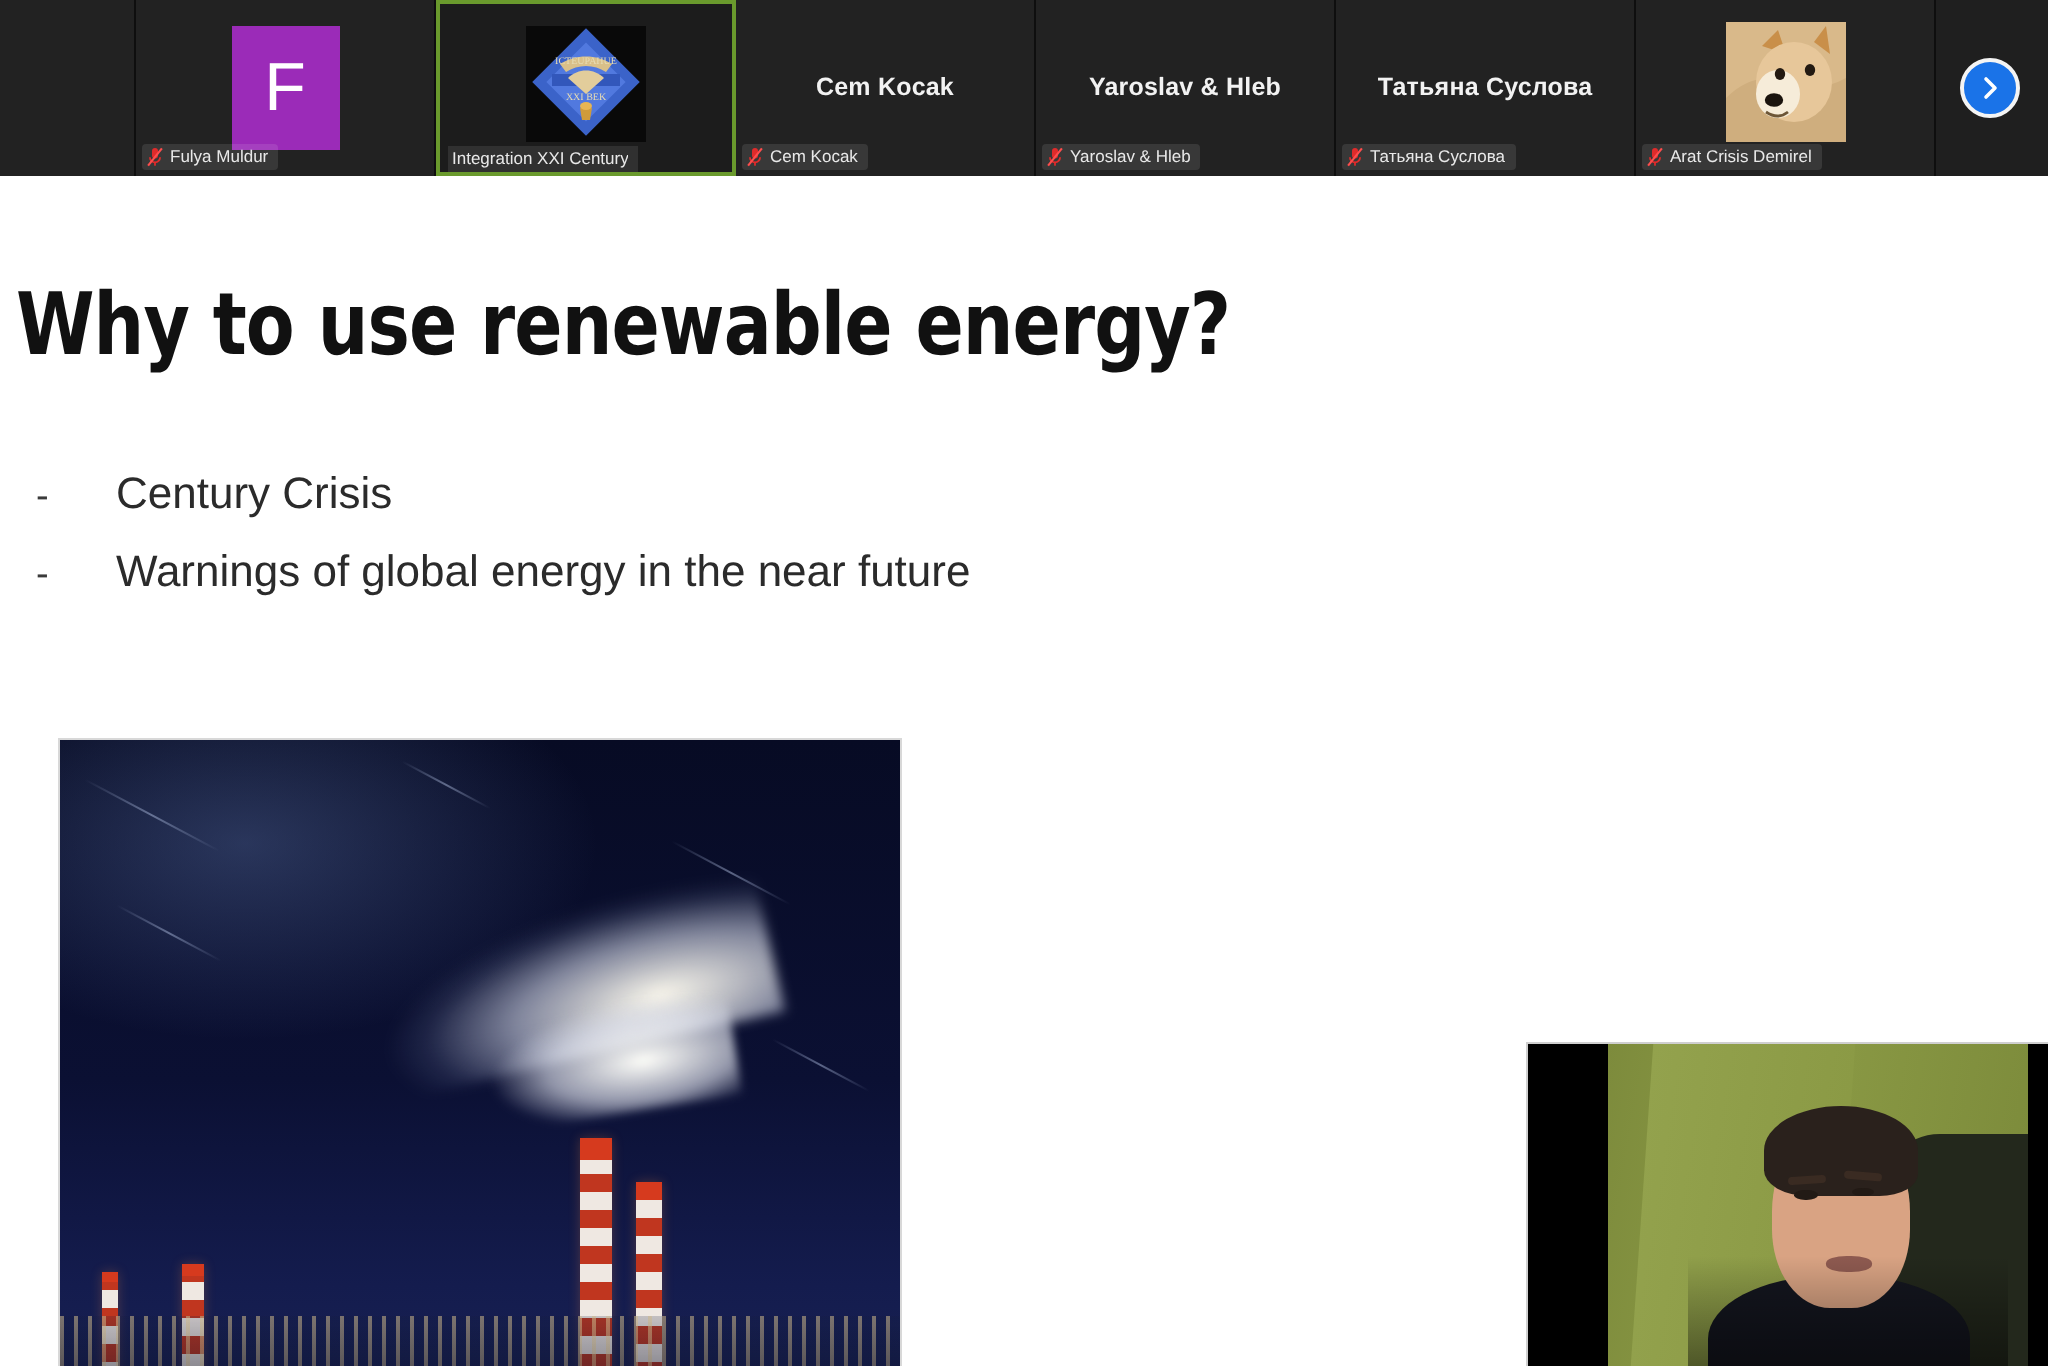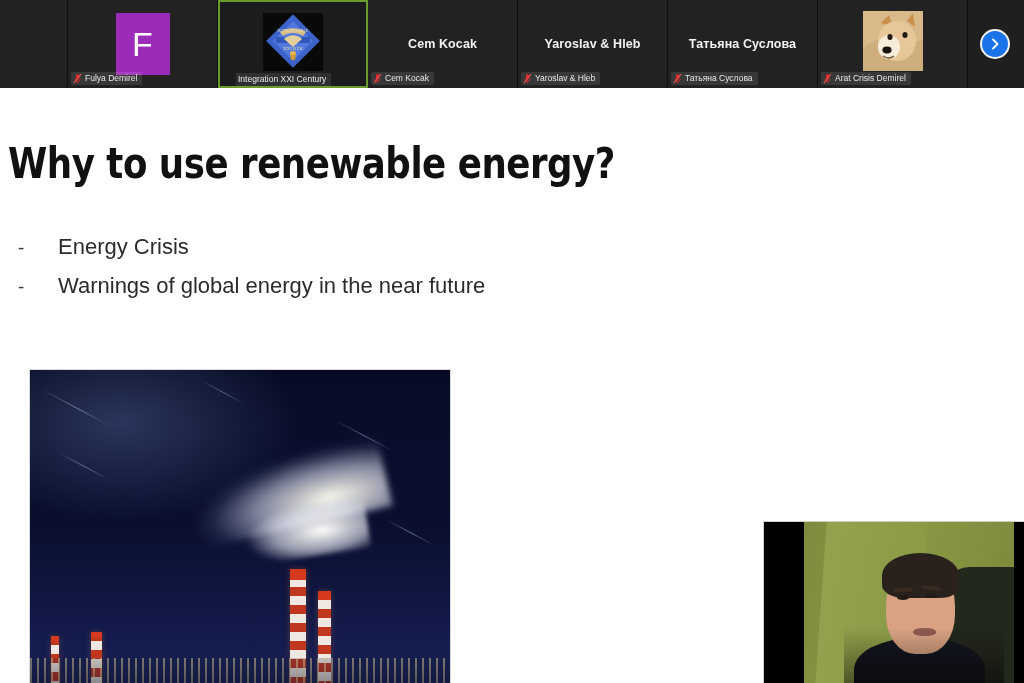--- a/index.html
+++ b/index.html
@@ -61,21 +61,21 @@
     max-width: calc(100% - 8px);
     display: flex;
     align-items: center;
     gap: 3px;
     background: rgba(255,255,255,0.10);
     border-radius: 2px;
     padding: 1px 5px 1px 2px;
     box-sizing: border-box;
   }
   .tile.active .tile-label {
-    left: 16px; bottom: 0;
+    left: 4px; bottom: 0;
     border-radius: 0;
     background: rgba(255,255,255,0.09);
   }
   .tile-label .label-text {
     color: #e9e9e9;
     font-size: 8.5px;
     white-space: nowrap;
     overflow: hidden;
     text-overflow: ellipsis;
     line-height: 11px;
@@ -370,21 +370,21 @@
     <div class="avatar-initial">
       <span>F</span>
     </div>
     <div class="tile-label">
       <svg class="mic-muted" viewBox="0 0 12 14">
         <rect x="4" y="1" width="4" height="7" rx="2" fill="#e02b2b"></rect>
         <path d="M2.6 7.2a3.4 3.4 0 0 0 6.8 0" stroke="#e02b2b" stroke-width="1.2" fill="none"></path>
         <rect x="5.4" y="10.2" width="1.2" height="2.6" fill="#e02b2b"></rect>
         <line x1="1.4" y1="12.8" x2="10.6" y2="1.2" stroke="#ff4d4d" stroke-width="1.4"></line>
       </svg>
-      <span class="label-text">Fulya Demirel</span>
+      <span class="label-text">Fulya Muldur</span>
     </div>
   </div>
 
   <div class="tile std active">
     <div class="avatar-emblem">
       <svg viewBox="0 0 60 58" width="60" height="58">
         <rect width="60" height="58" fill="#090909"></rect>
         <g transform="translate(30,28)">
           <rect x="-19" y="-19" width="38" height="38" transform="rotate(45)" fill="#3b63c9"></rect>
           <rect x="-14" y="-14" width="28" height="28" transform="rotate(45)" fill="#5179df"></rect>
@@ -476,21 +476,21 @@
     </div>
   </div>
 </div>
 
 <div id="slide">
 
   <div id="slide-title">Why to use renewable energy?</div>
 
   <div class="bullet-row" id="bullet-0">
     <span class="dash">-</span>
-    <span>Energy Crisis</span>
+    <span>Century Crisis</span>
   </div>
 
   <div class="bullet-row" id="bullet-1">
     <span class="dash">-</span>
     <span>Warnings of global energy in the near future</span>
   </div>
 
   <div id="slide-photo">
     <div class="sky"></div>
     <div class="streak" style="left:2%;  top:10%; width:18%;"></div>

